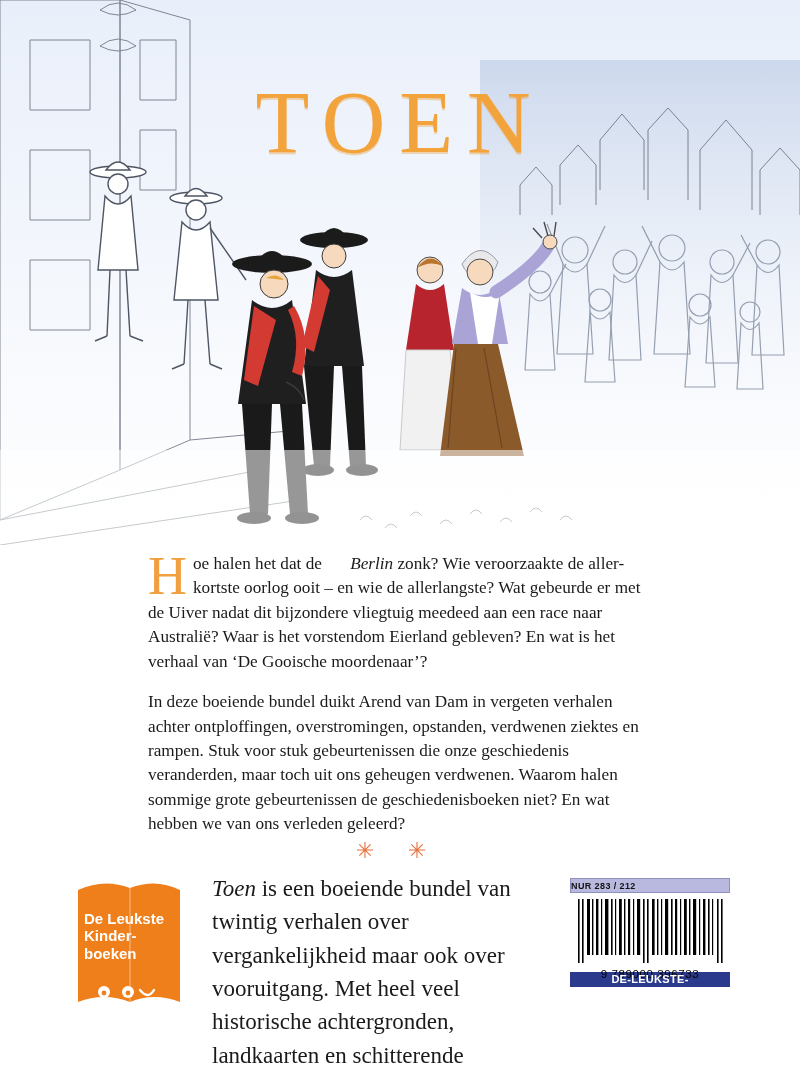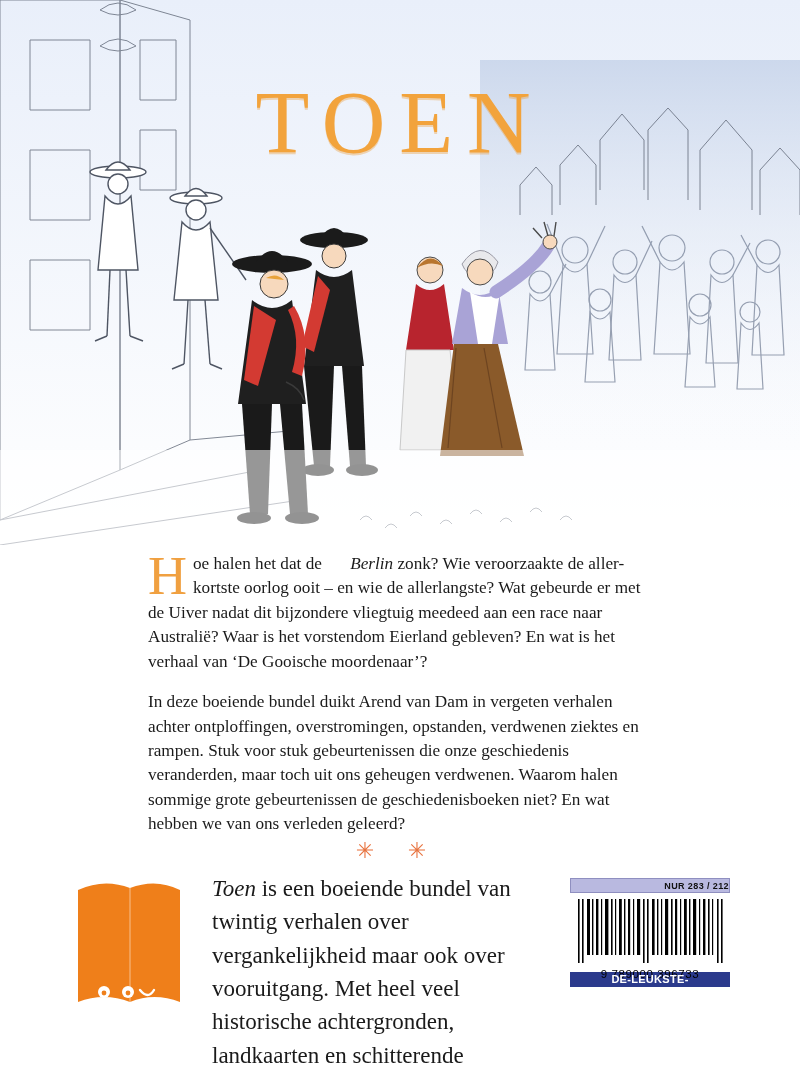--- a/index.html
+++ b/index.html
@@ -118,21 +118,21 @@
     top: 878px;
     width: 160px;
   }
   .nur-bar {
     height: 15px;
     background: #b9b9e0;
     color: #111;
     font-family: "Liberation Sans", sans-serif;
     font-size: 9px;
     font-weight: bold;
-    text-align: right;
+    text-align: left;
     line-height: 15px;
     letter-spacing: 0.4px;
     border: 1px solid #8f8fc0;
     box-sizing: border-box;
   }
   .barcode {
     background: #ffffff;
     padding: 6px 4px 2px 4px;
     height: 74px;
     box-sizing: border-box;
@@ -347,20 +347,25 @@
 
 <div class="closing">
   <em>Toen</em><span> is een boeiende bundel van twintig verhalen over vergankelijkheid maar ook over vooruitgang. Met heel veel historische achtergronden, landkaarten en schitterende illustraties van Roland Sillem.</span>
 </div>
 
 <div class="logo-box">
   <svg width="116" height="136" viewBox="0 0 116 136" style="position:absolute;left:0;top:0;">
     <path d="M8 14 q26 -12 52 -2 q26 -10 50 2 l0 112 q-26 -10 -50 0 q-26 -10 -52 0 z" fill="#ef7f1a"></path>
     <path d="M60 12 l0 114" stroke="#ffffff" stroke-width="2" fill="none" opacity="0.25"></path>
   </svg>
+  <div class="logo-text">
+    <div>De Leukste</div>
+    <div>Kinder-</div>
+    <div>boeken</div>
+  </div>
   <svg class="logo-face" viewBox="0 0 70 20">
     <circle cx="14" cy="8" r="6" fill="#ffffff"></circle>
       <circle cx="14" cy="9" r="2.4" fill="#ef7f1a"></circle>
     <circle cx="38" cy="8" r="6" fill="#ffffff"></circle>
       <circle cx="38" cy="9" r="2.4" fill="#ef7f1a"></circle>
     <path d="M50 6 q8 10 14 0" stroke="#ffffff" stroke-width="2.4" fill="none" stroke-linecap="round"></path>
   </svg>
 </div>
 
 <div class="barcode-block">

